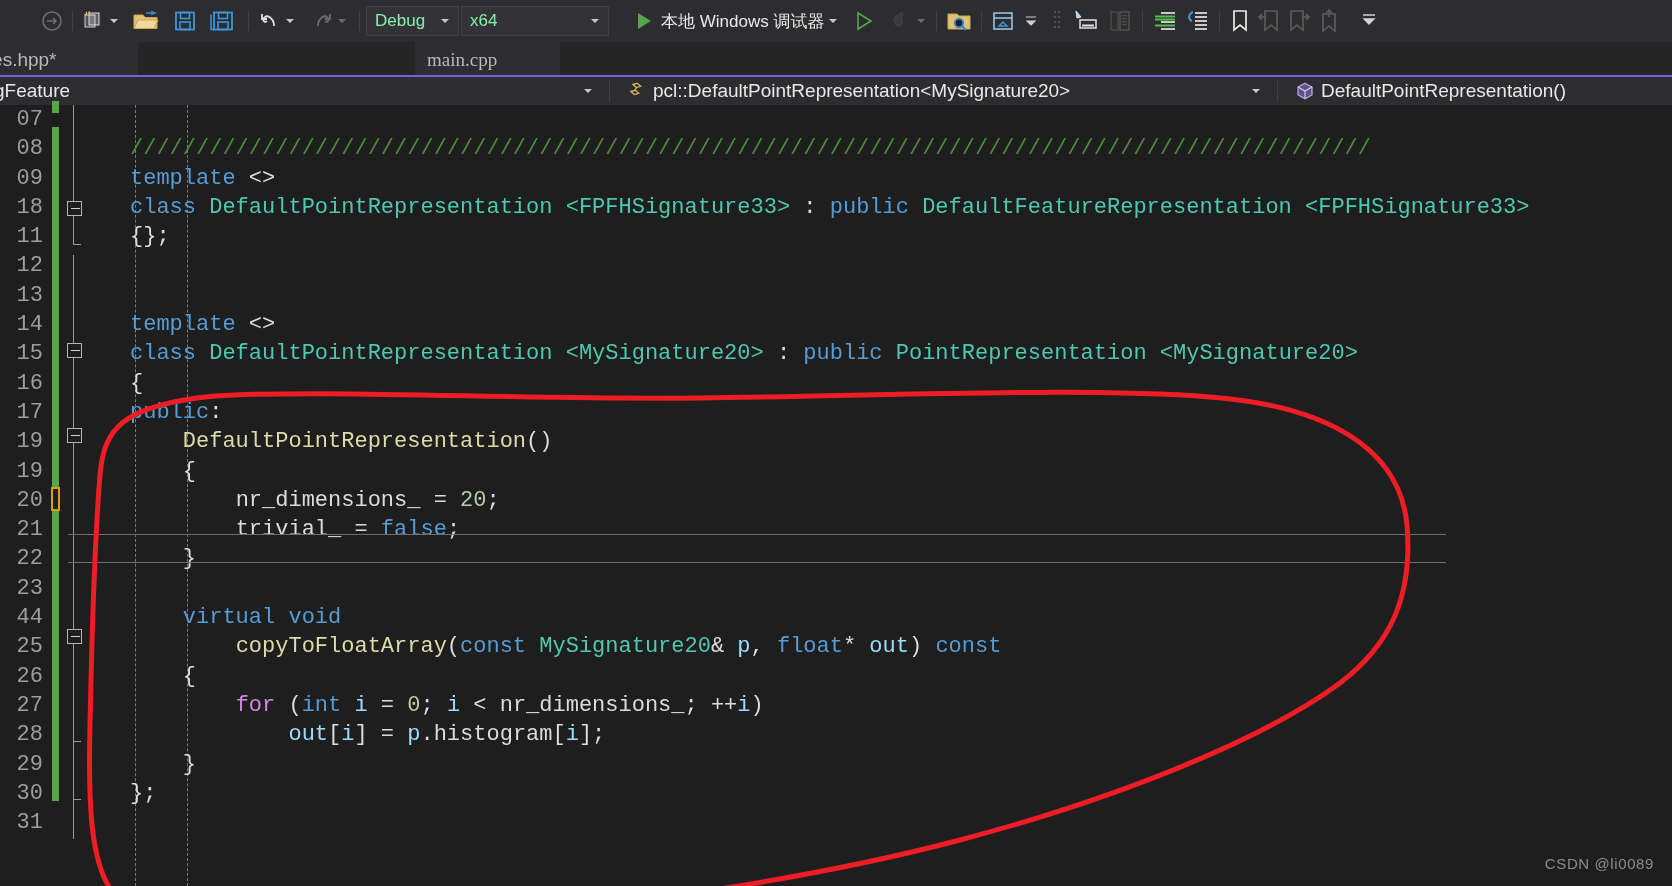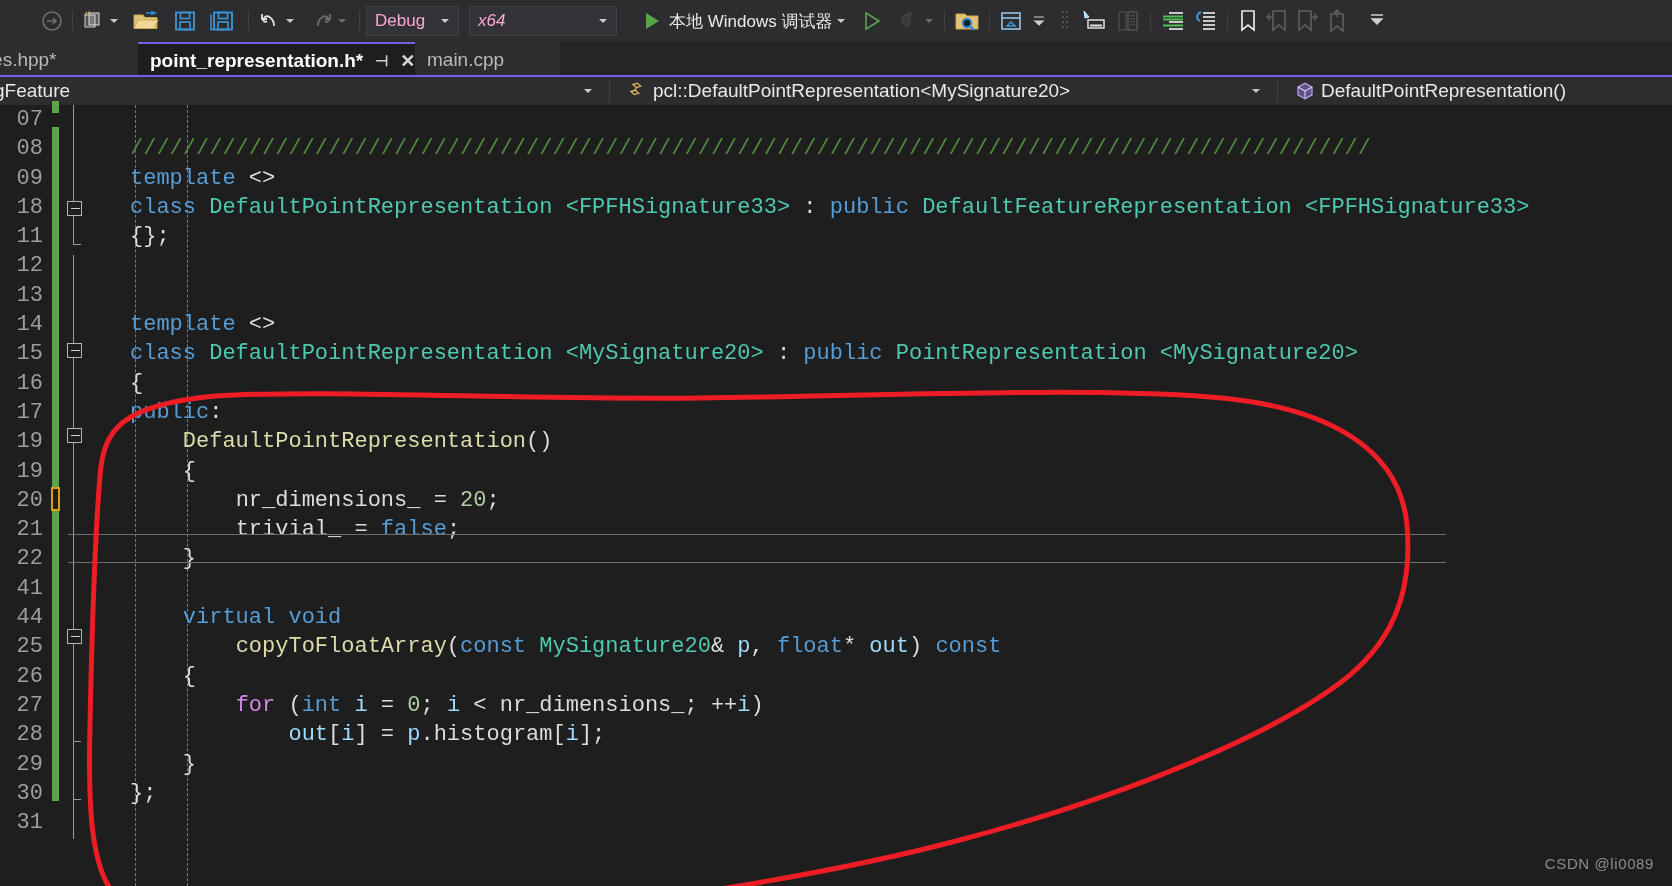--- a/index.html
+++ b/index.html
@@ -24,21 +24,21 @@
     justify-content:center; padding:0 3px; cursor:default;
   }
   .caret{
     width:0;height:0;border-left:4px solid transparent;border-right:4px solid transparent;
     border-top:4px solid #c8c8c8; margin:0 5px 0 1px;
   }
   .caret.dim{ border-top-color:#6b6b6b; }
   .combo{
     height:30px; background:#333337; border:1px solid #3f3f46;
     display:flex; align-items:center; justify-content:space-between;
-    padding:0 4px 0 8px; color:#f9a8d4; font-size:17px;
+    padding:0 4px 0 8px; color:#86efac; font-size:17px;
   }
   .combo .caret{ margin-left:12px; }
   #dbgCombo{ width:93px; }
   #platCombo{ width:148px; }
   .runlbl{ font-size:17px; color:#e8e8e8; padding:0 4px; white-space:nowrap;}
   .tri{ width:0;height:0;border-top:8px solid transparent;border-bottom:8px solid transparent;border-left:13px solid #57a64a; }
 
   
   #tabstrip{
     position:absolute; left:0; top:42px; width:1672px; height:35px;
@@ -48,21 +48,21 @@
     position:absolute; top:0; height:35px; display:flex; align-items:center;
     font-size:19px; color:#b9b9b9; padding:0 12px; white-space:nowrap;
     background:#2d2d30;
   }
   .tab.active{
     background:#1e1e1e; color:#ffffff; font-weight:bold;
     border-top:2px solid #7160e8;
   }
   #tab0{ left:-40px; width:178px; }
   #tab1{ left:138px; width:277px; }
-  #tab2{ left:415px; width:145px; }
+  #tab2{ left:415px; width:145px;font-family:Liberation Serif, serif; }
   .pinicon{ margin-left:12px; color:#cfcfcf; font-size:15px; }
   .closeicon{ margin-left:12px; color:#d6d6d6; font-size:18px; line-height:1; }
   #tabUnderline{
     position:absolute; left:0; top:75px; width:1672px; height:2px; background:#7160e8;
   }
 
   
   #crumbbar{
     position:absolute; left:0; top:77px; width:1672px; height:28px;
     background:#2d2d30; display:flex; align-items:center; font-size:19px;
@@ -208,21 +208,21 @@
         <path d="M20 5v5h-5" fill="none" stroke="#6b6b6b" stroke-width="1.8"></path>
       </svg>
   </div>
   <div class="caret dim"></div>
   <div class="sep" style="margin-left:8px;"></div>
 
   <div class="combo" id="dbgCombo">
     <span>Debug</span>
     <span class="caret"></span>
   </div>
-  <div class="combo" id="platCombo" style="margin-left:10px;font-style:italic;">
+  <div class="combo" id="platCombo" style="margin-left:2px;">
     <span>x64</span>
     <span class="caret"></span>
   </div>
 
   <div class="tbtn" style="margin-left:22px;">
     <span class="tri"></span>
   </div>
   <span class="runlbl">本地 Windows 调试器</span>
   <div class="caret"></div>
 
@@ -349,25 +349,20 @@
   <div class="tbtn" style="margin-left:12px;">
     <svg width="16" height="18" viewBox="0 0 16 18">
         <path d="M2 3h12M3 7h10l-5 5z" fill="#d2d2d2" stroke="#d2d2d2" stroke-width="1.3"></path>
       </svg>
   </div>
 </div>
 
 <div id="tabstrip">
   <div class="tab" id="tab0">
     <span>ypes.hpp*</span>
-  </div>
-  <div class="tab active" id="tab1">
-    <span>point_representation.h*</span>
-    <span class="pinicon">⊣</span>
-    <span class="closeicon">✕</span>
   </div>
   <div class="tab" id="tab2">
     <span>main.cpp</span>
   </div>
 </div>
 <div id="tabUnderline"></div>
 
 <div id="crumbbar">
 
   <div class="crumb" id="crumb0">
@@ -413,21 +408,21 @@
       <div class="ln">13</div>
       <div class="ln">14</div>
       <div class="ln">15</div>
       <div class="ln">16</div>
       <div class="ln">17</div>
       <div class="ln">19</div>
       <div class="ln">19</div>
       <div class="ln">20</div>
       <div class="ln">21</div>
       <div class="ln">22</div>
-      <div class="ln">41</div>
+      <div class="ln">23</div>
       <div class="ln">44</div>
       <div class="ln">25</div>
       <div class="ln">26</div>
       <div class="ln">27</div>
       <div class="ln">28</div>
       <div class="ln">29</div>
       <div class="ln">30</div>
       <div class="ln">31</div>
     </div>
 

